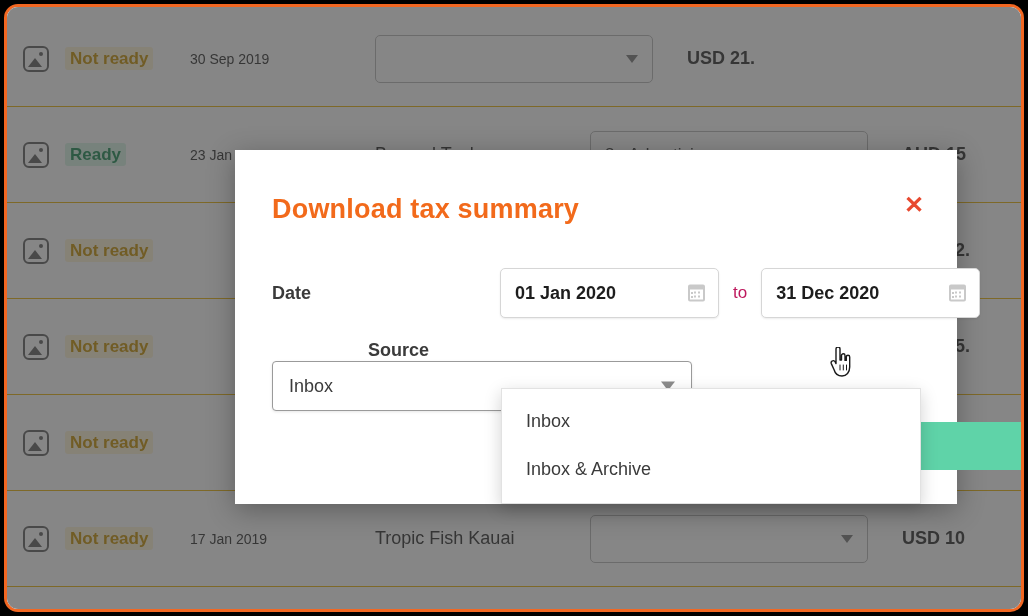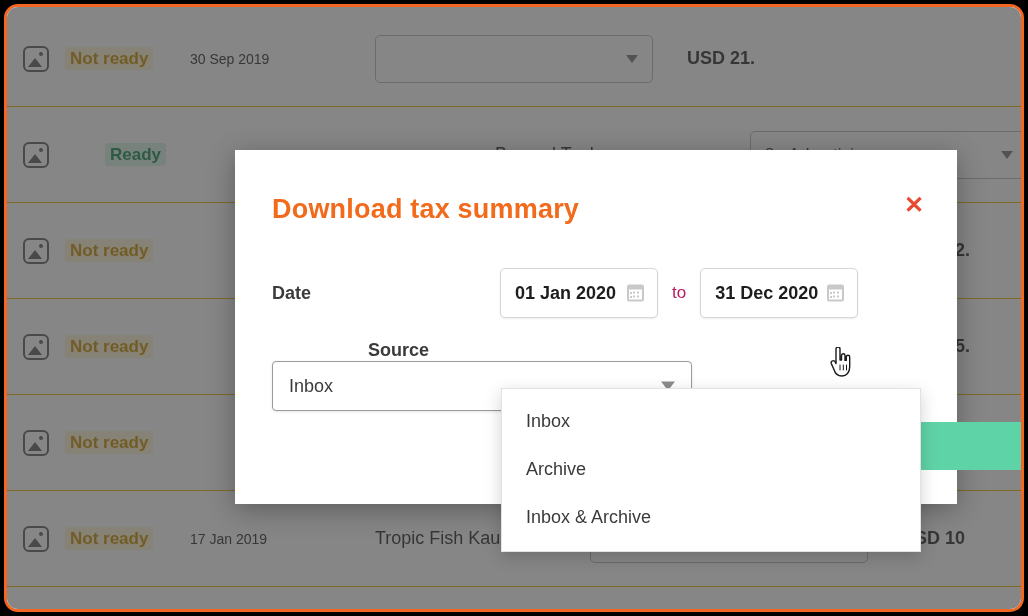--- a/index.html
+++ b/index.html
@@ -154,21 +154,21 @@
 
   .field-label {
     width: 228px;
     font-size: 18px;
     color: #3b3b3b;
     flex: none;
     font-weight: bold;
   }
 
   .date-input {
-    width: 158px; height: 50px;
+    width: 219px; height: 50px;
     border: 1px solid #d6d6d6;
     border-radius: 5px;
     background: #fff;
     box-shadow: 0 1px 2px rgba(0,0,0,0.08);
     display: flex;
     align-items: center;
     padding: 0 14px;
     position: relative;
     cursor: pointer;
   }
@@ -283,21 +283,21 @@
           <div class="cell-date">30 Sep 2019</div>
           <div class="cell-select">
             <div class="row-select">
               <span></span>
               <span class="caret"></span>
             </div>
           </div>
           <div class="cell-amount">USD 21.</div>
         </div>
 
-        <div class="trow" style="top:100px;gap:40px;">
+        <div class="trow" style="top:100px;">
           <div class="cell-icon">
             <div class="img-icon"></div>
           </div>
           <div class="cell-status">
             <span class="st-ready">Ready</span>
           </div>
           <div class="cell-date">23 Jan 2019</div>
           <div class="cell-vendor">Beyond Tools</div>
           <div class="cell-select">
             <div class="row-select">
@@ -392,21 +392,20 @@
         <div class="field-label">Source</div>
         <div id="source-select">
           <span id="source-value">Inbox</span>
           <span id="source-caret"></span>
         </div>
       </div>
     </div>
 
     <div id="source-dropdown">
       <div class="dd-option">Inbox</div>
-      <div class="dd-option">Archive</div>
       <div class="dd-option">Inbox &amp; Archive</div>
     </div>
 
     <svg id="cursor" viewBox="0 0 26 30">
       <path d="M9 2 C9 0.6 10 0 11 0 C12 0 13 0.6 13 2 L13 13 L14.5 13 L14.5 8.5 C14.5 7.4 15.4 6.8 16.3 6.8 C17.2 6.8 18 7.4 18 8.5 L18 13.4 L19.3 13.4 L19.3 10 C19.3 8.9 20.1 8.3 21 8.3 C21.9 8.3 22.7 8.9 22.7 10 L22.7 20 C22.7 25.5 19.5 29 15 29 C10.6 29 8 26 7.2 23 L4.3 16.6 C3.8 15.4 4.4 14.2 5.5 13.8 C6.5 13.4 7.6 13.8 8.1 14.8 L9 16.6 Z" fill="#ffffff" stroke="#1a1a1a" stroke-width="1.4" stroke-linejoin="round"></path>
       <path d="M13 18 L13 23 M16.3 18 L16.3 23 M19.5 18 L19.5 23" stroke="#1a1a1a" stroke-width="1" stroke-linecap="round" fill="none"></path>
     </svg>
 
   </div>
 </div>

